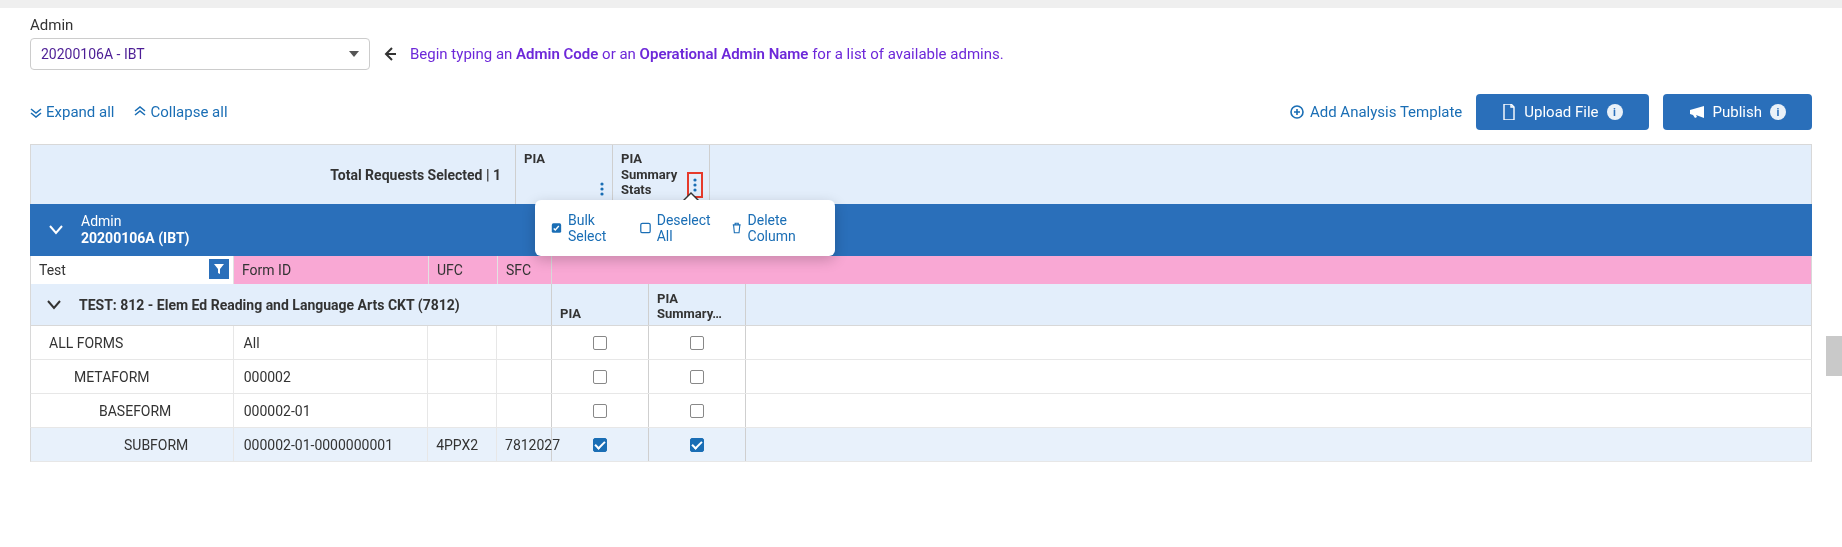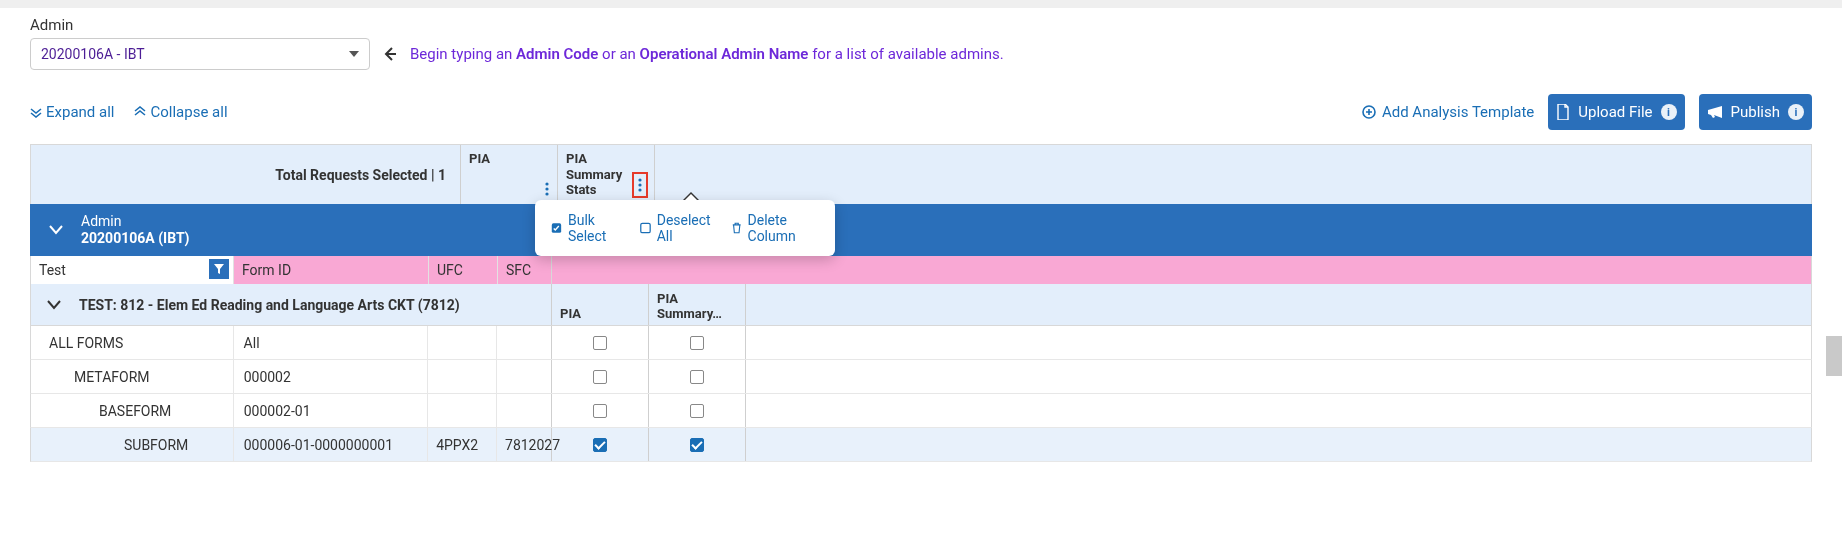--- a/index.html
+++ b/index.html
@@ -15,30 +15,30 @@
   .back-arrow { color:#333; display:flex; align-items:center; }
   .helper-text { color: #6d28d9; font-size: 15px; }
   .helper-text b { font-weight: 600; }
 
   
   .toolbar { display: flex; align-items: center; justify-content: space-between; margin-top: 24px; }
   .toolbar-left { display: flex; gap: 20px; }
   .link { color: #1a6eb5; cursor: pointer; display: inline-flex; align-items:center; gap:4px; font-size:15px; }
   .link svg { display:block; }
   .toolbar-right { display:flex; align-items:center; gap:14px; }
-  .btn { display:inline-flex; align-items:center; gap:8px; height:36px; padding:0 8px; border-radius:4px; cursor:pointer; font-size:15px; }
+  .btn { display:inline-flex; align-items:center; gap:8px; height:36px; padding:0 26px; border-radius:4px; cursor:pointer; font-size:15px; }
   .btn-primary { background:#2a6fba; color:#fff; }
   .btn-primary svg { fill:#fff; }
   .add-link { color:#1a6eb5; display:inline-flex; align-items:center; gap:6px; font-size:15px; cursor:pointer; }
   .info-circle { width:16px; height:16px; border-radius:50%; background:rgba(255,255,255,0.9); color:#2a6fba; font-size:11px; font-weight:700; display:inline-flex; align-items:center; justify-content:center; }
 
   
   .grid-wrap { margin-top:14px; }
   .header-band { display:flex; height:60px; background:#e3eefb; border:1px solid #d8d8d8; border-bottom:none; }
-  .hb-left { width:430px; border-right:1px solid #cfcfcf; display:flex; align-items:center; justify-content:flex-end; padding-right:14px; font-weight:700; color:#333; }
+  .hb-left { width:485px; border-right:1px solid #cfcfcf; display:flex; align-items:center; justify-content:flex-end; padding-right:14px; font-weight:700; color:#333; }
   .hb-col { border-right:1px solid #cfcfcf; padding:6px 8px 0 8px; display:flex; flex-direction:column; justify-content:flex-start; position:relative; }
   .hb-col1 { width:97px; }
   .hb-col2 { width:97px; }
   .hb-col .col-title { font-weight:700; font-size:13px; line-height:1.2; color:#333; }
   .dots-btn { position:absolute; right:6px; bottom:6px; color:#1a6eb5; cursor:pointer; padding:2px; }
   .dots-btn.highlight { border:2px solid #e63a2b; padding:4px; }
   .dots-btn svg { display:block; }
 
   .admin-band { background:#2a6fba; color:#fff; height:52px; display:flex; align-items:center; padding-left:18px; gap:18px; border:1px solid #2a6fba; }
   .admin-band .chev { cursor:pointer; }
@@ -275,21 +275,21 @@
               <span class="cb"></span>
             </div>
             <div class="dr-col dr-col2">
               <span class="cb"></span>
             </div>
             <div class="dr-rest"></div>
           </div>
           <div class="data-row row-highlight">
             <div class="dr-left">
               <div class="dr-label-wrap dr-label3">SUBFORM</div>
-              <div class="dr-formid">000006-01-0000000001</div>
+              <div class="dr-formid">000002-01-0000000001</div>
               <div class="dr-ufc">4PPX2</div>
               <div class="dr-sfc">7812027</div>
             </div>
             <div class="dr-col dr-col1">
               <span class="cb checked"></span>
             </div>
             <div class="dr-col dr-col2">
               <span class="cb checked"></span>
             </div>
             <div class="dr-rest"></div>

